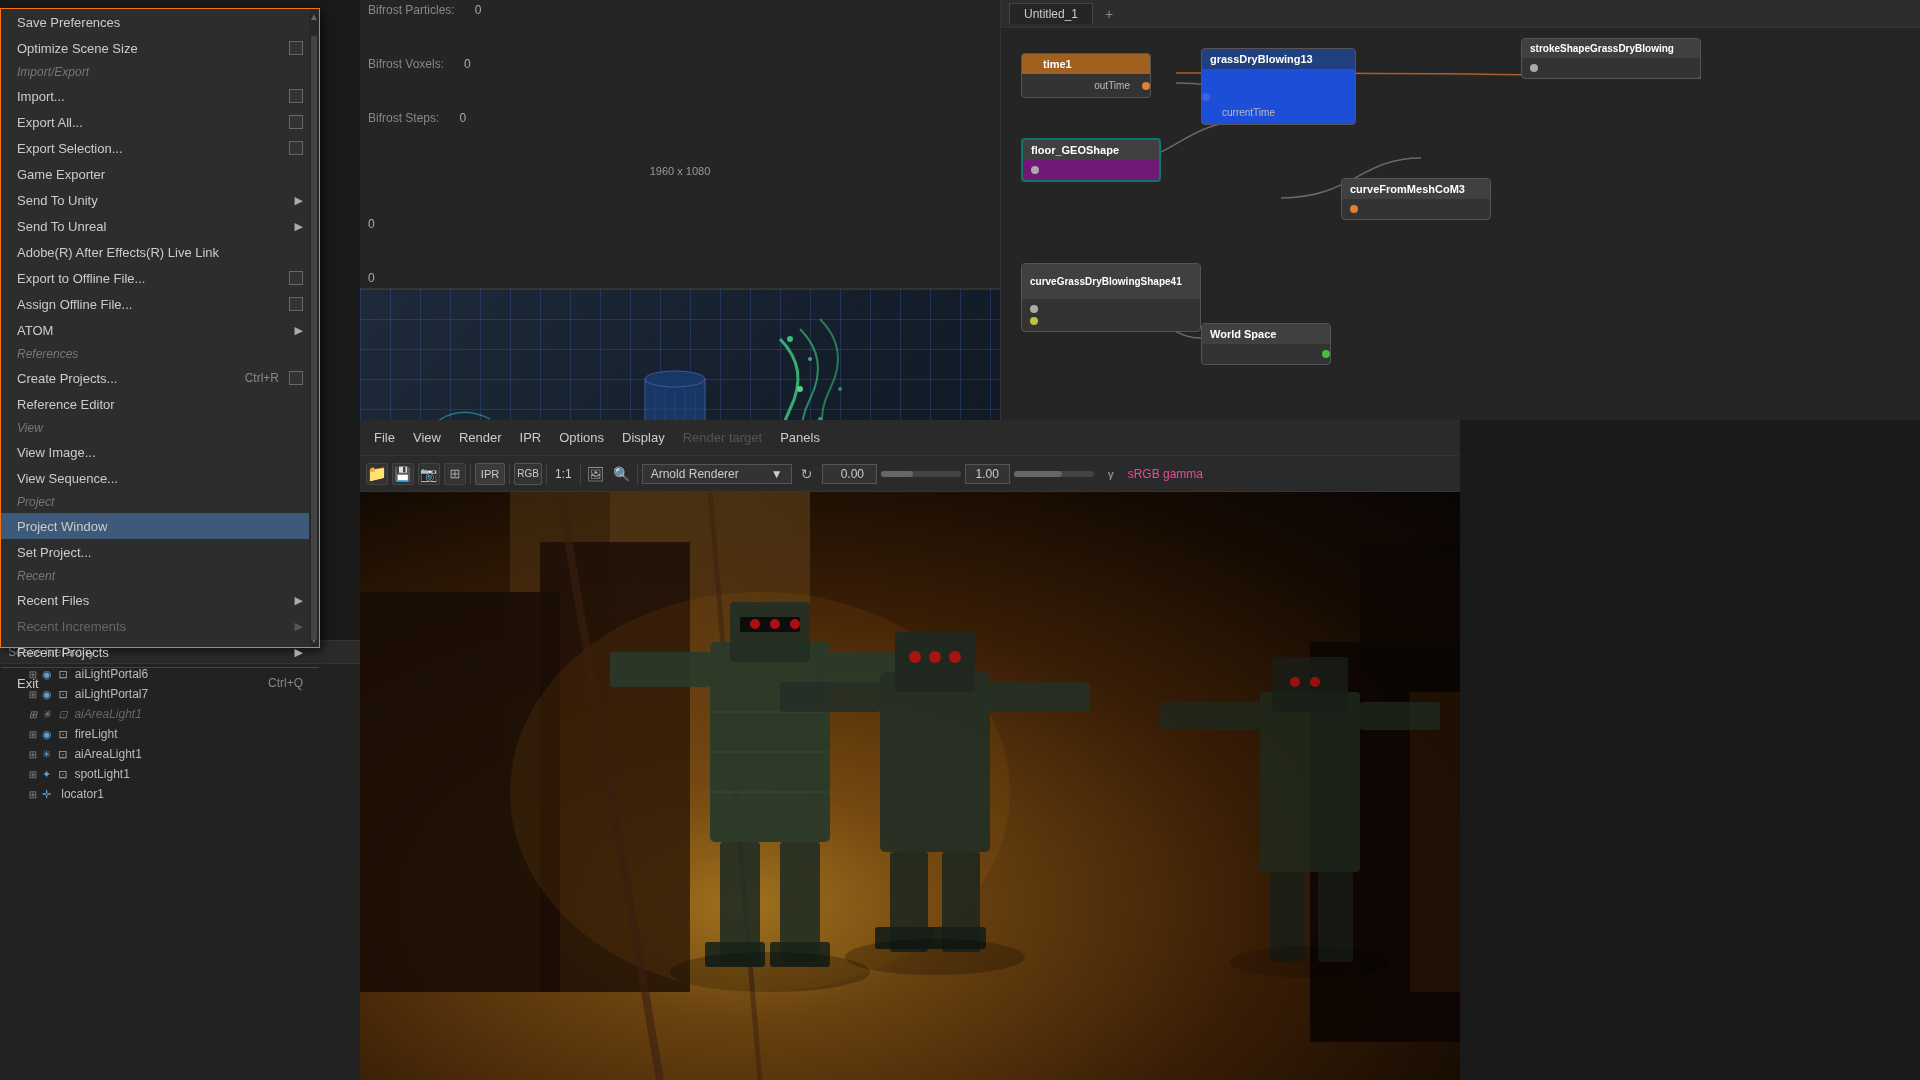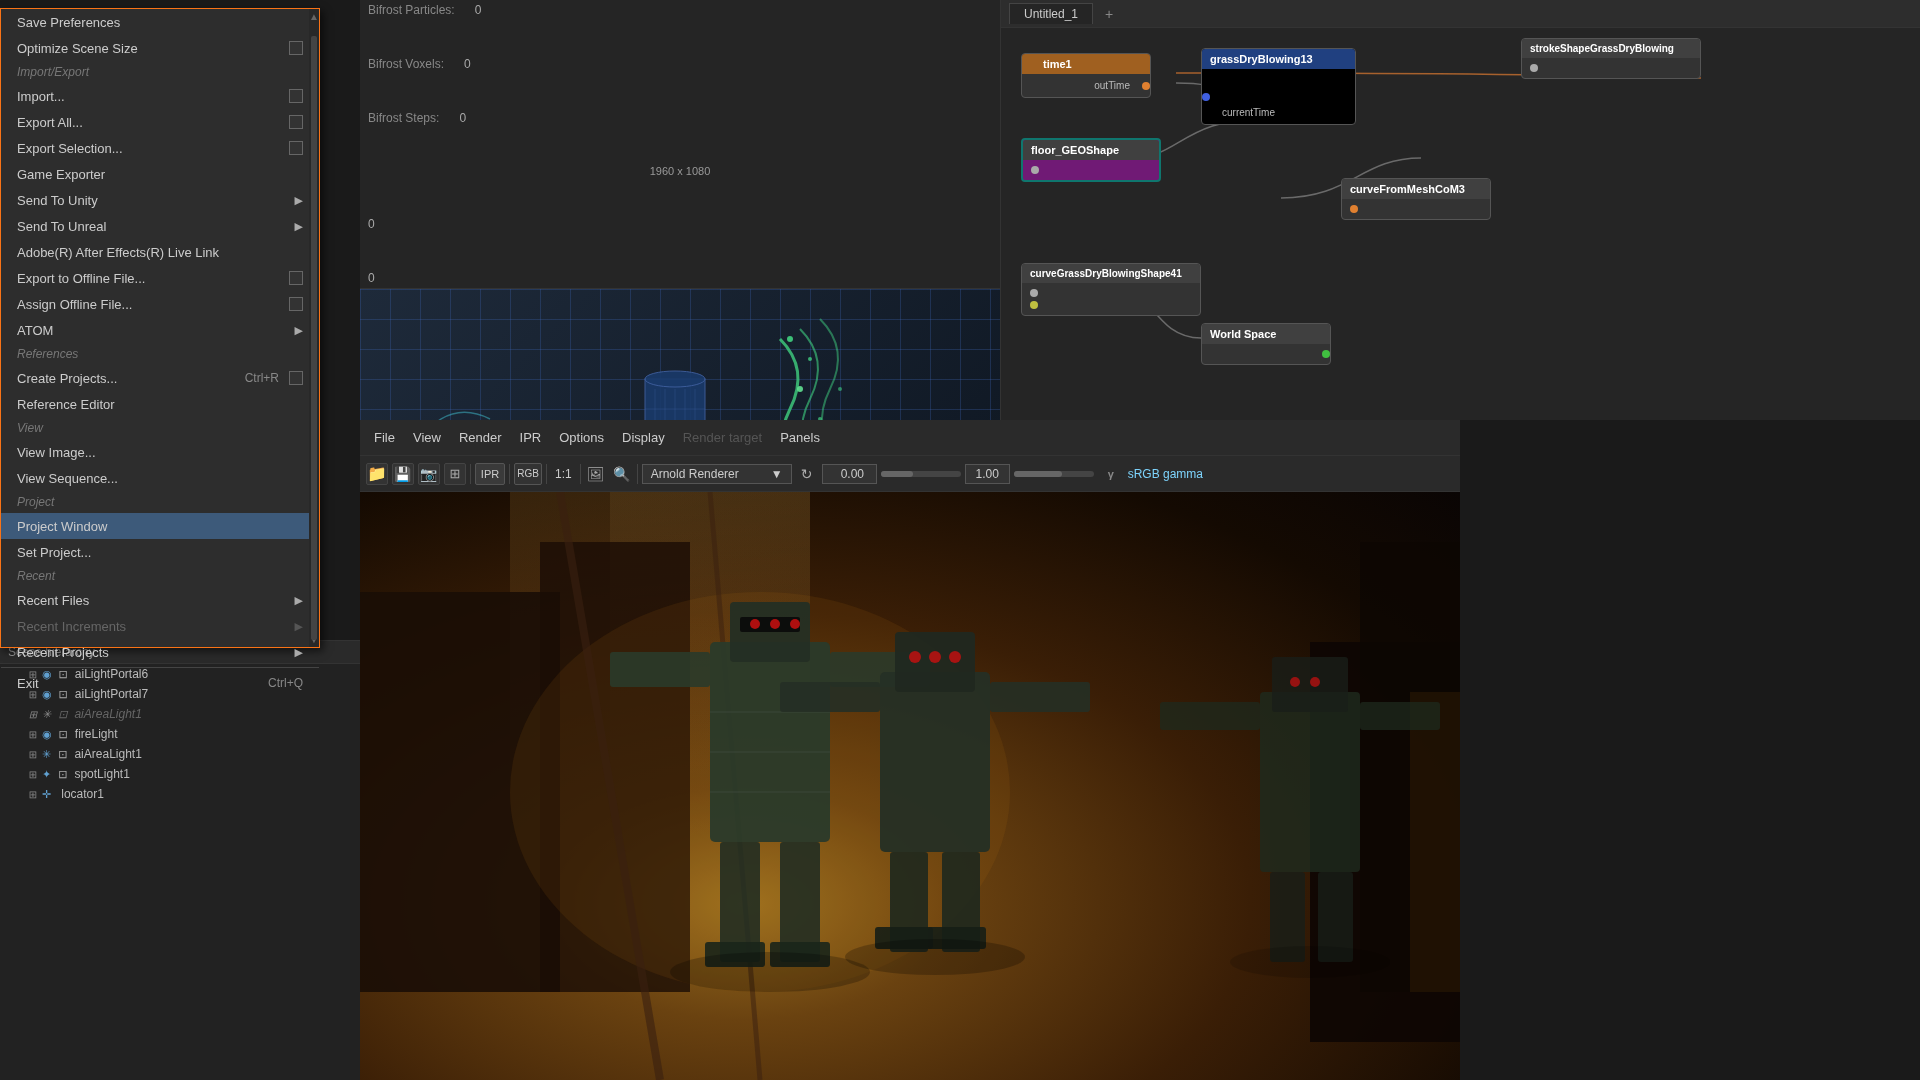--- a/index.html
+++ b/index.html
@@ -482,21 +482,21 @@
     <div style="position:absolute;left:20px;top:25px;background:#333;border:1px solid #555;border-radius:4px;min-width:130px;">
       <div style="background:#a06020;padding:4px 21px;font-size:11px;font-weight:bold;border-radius:3px 3px 0 0;color:#fff;">time1</div>
       <div style="padding:4px 8px;">
         <div style="display:flex;align-items:center;justify-content:flex-end;gap:4px;padding:2px 0;">
           <span style="font-size:10px;color:#bbb;">outTime</span>
           <div style="width:8px;height:8px;border-radius:50%;background:#e08030;position:relative;right:-8px;"></div>
         </div>
       </div>
     </div>
 
-    <div style="position:absolute;left:200px;top:20px;background:#000000;border:1px solid #555;border-radius:4px;min-width:155px;">
+    <div style="position:absolute;left:200px;top:20px;background:#1d4ed8;border:1px solid #555;border-radius:4px;min-width:155px;">
       <div style="background:#204080;padding:4px 8px;font-size:11px;font-weight:bold;border-radius:3px 3px 0 0;color:#fff;">grassDryBlowing13</div>
       <div style="padding:4px 8px;">
         <div style="display:flex;align-items:center;gap:4px;padding:2px 0;">
           <div style="width:8px;height:8px;border-radius:50%;background:#4060e0;position:relative;left:-8px;"></div>
           <span style="font-size:10px;color:#bbb;margin-top:32px;">currentTime</span>
         </div>
       </div>
     </div>
 
     <div style="position:absolute;left:20px;top:110px;background:#701a75;border:2px solid #0f766e;border-radius:4px;min-width:140px;">
@@ -520,21 +520,21 @@
     <div style="position:absolute;left:340px;top:150px;background:#333;border:1px solid #555;border-radius:4px;min-width:150px;">
       <div style="background:#404040;padding:4px 8px;font-size:11px;font-weight:bold;border-radius:3px 3px 0 0;color:#fff;">curveFromMeshCoM3</div>
       <div style="padding:4px 8px;">
         <div style="display:flex;align-items:center;gap:4px;padding:2px 0;">
           <div style="width:8px;height:8px;border-radius:50%;background:#e08030;"></div>
         </div>
       </div>
     </div>
 
     <div style="position:absolute;left:20px;top:235px;background:#333;border:1px solid #555;border-radius:4px;min-width:180px;">
-      <div style="background:#404040;padding:4px 8px;font-size:11px;font-weight:bold;border-radius:3px 3px 0 0;color:#fff;font-size:10px;">curveGrassDryBlowingShape41</div>
+      <div style="background:#404040;padding:12px 8px;font-size:11px;font-weight:bold;border-radius:3px 3px 0 0;color:#fff;font-size:10px;">curveGrassDryBlowingShape41</div>
       <div style="padding:4px 8px;">
         <div style="display:flex;align-items:center;gap:4px;padding:2px 0;">
           <div style="width:8px;height:8px;border-radius:50%;background:#aaa;"></div>
         </div>
         <div style="display:flex;align-items:center;gap:4px;padding:2px 0;">
           <div style="width:8px;height:8px;border-radius:50%;background:#c0c040;"></div>
         </div>
       </div>
     </div>
 
@@ -598,21 +598,21 @@
 
   <div style="background:#333;border:1px solid #555;color:#ccc;padding:2px 6px;font-size:12px;width:45px;text-align:center;">
     <span>1.00</span>
   </div>
 
   <div style="width:80px;height:6px;background:#444;border-radius:3px;cursor:pointer;">
     <div style="width:60%;height:100%;background:#666;border-radius:3px;"></div>
   </div>
 
   <div style="width:26px;height:22px;display:flex;align-items:center;justify-content:center;color:#888;font-size:11px;font-weight:bold;">γ</div>
-  <div style="color:#7dd3fc;font-size:12px;">sRGB gamma</div>
+  <div style="color:#ec4899;font-size:12px;">sRGB gamma</div>
 </div>
 
 <div style="position:absolute;left:360px;top:492px;width:1100px;height:588px;overflow:hidden;">
 
   <div style="width:100%;height:100%;background:radial-gradient(ellipse at 35% 70%, #9B7020 0%, #6a4210 20%, #3a1e06 50%, #140a02 80%, #0a0504 100%);position:relative;">
 
     <div style="position:absolute;top:0;left:150px;width:300px;height:100%;background:linear-gradient(170deg, rgba(255,190,80,0.12) 0%, transparent 60%);transform-origin:top center;"></div>
     <div style="position:absolute;top:0;left:250px;width:200px;height:100%;background:linear-gradient(175deg, rgba(255,200,100,0.08) 0%, transparent 50%);transform-origin:top center;"></div>
 
     <svg style="position:absolute;top:0;left:0;width:100%;height:100%;">

